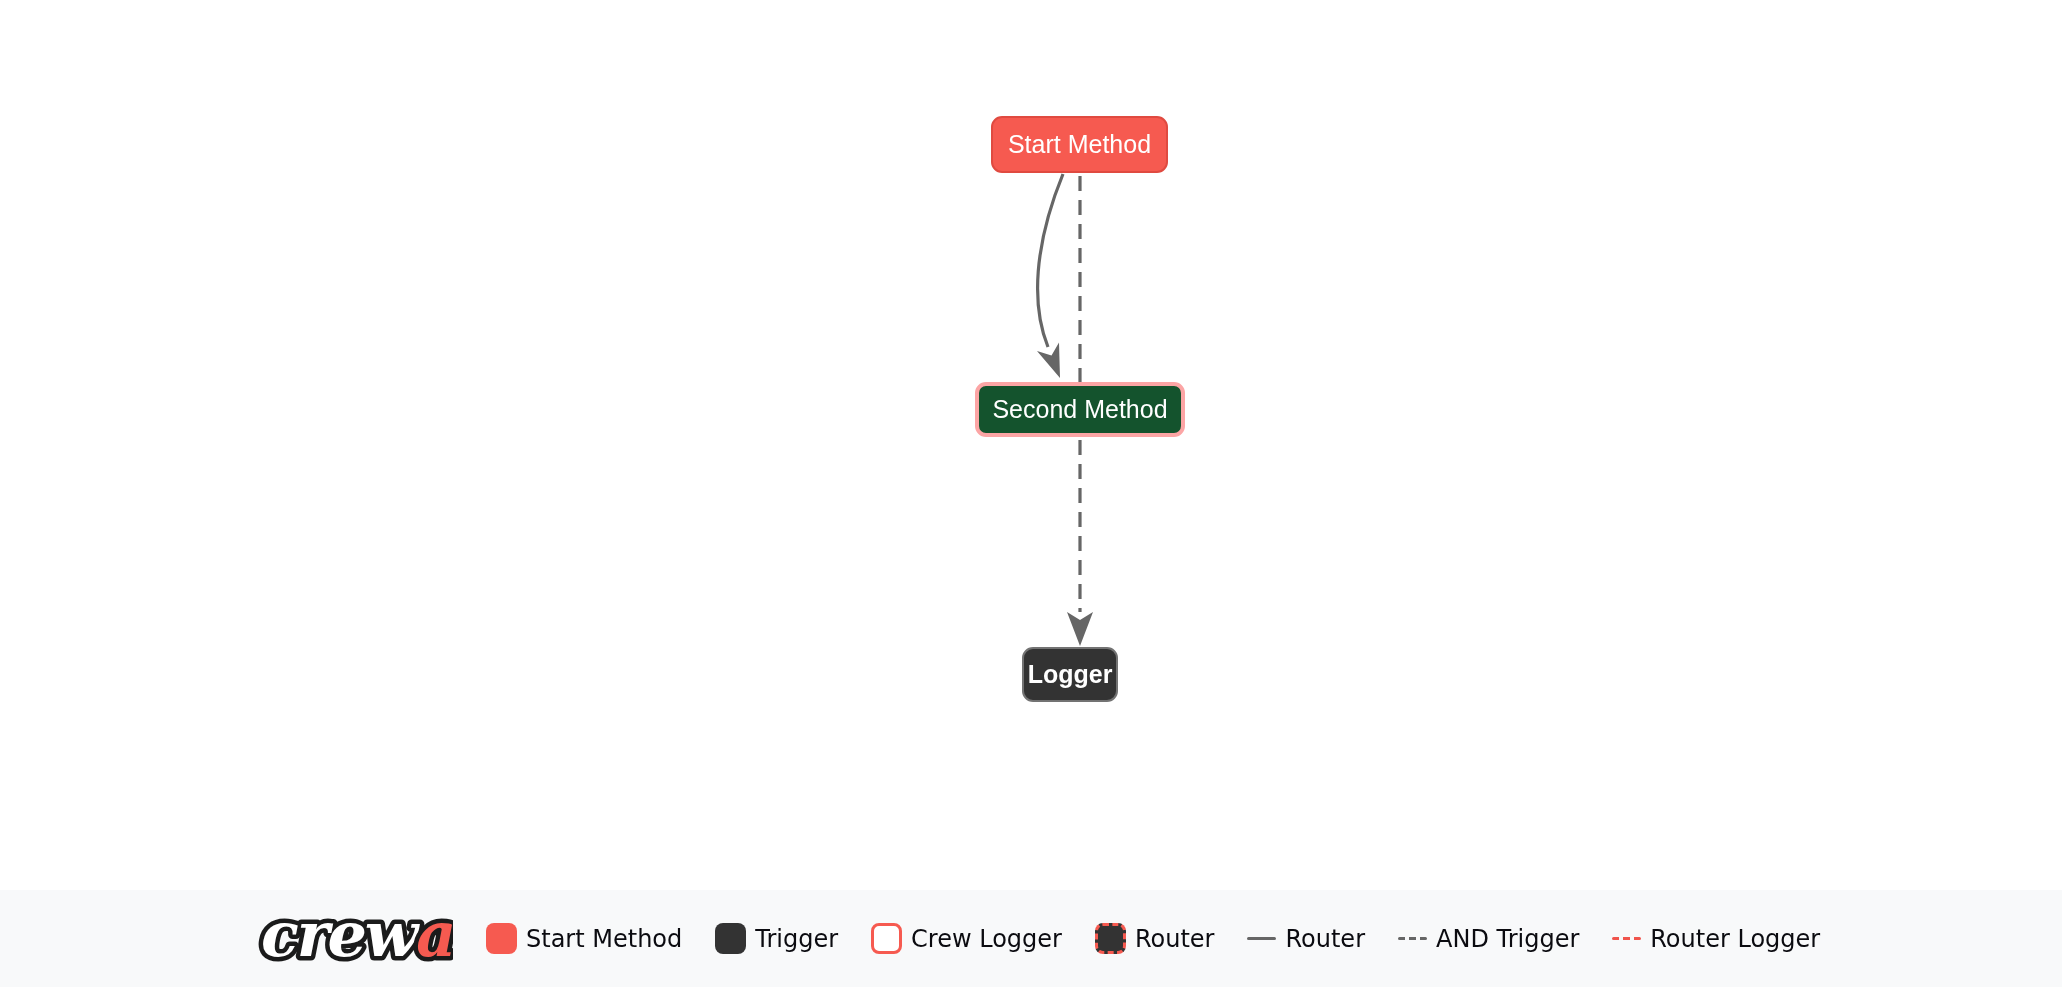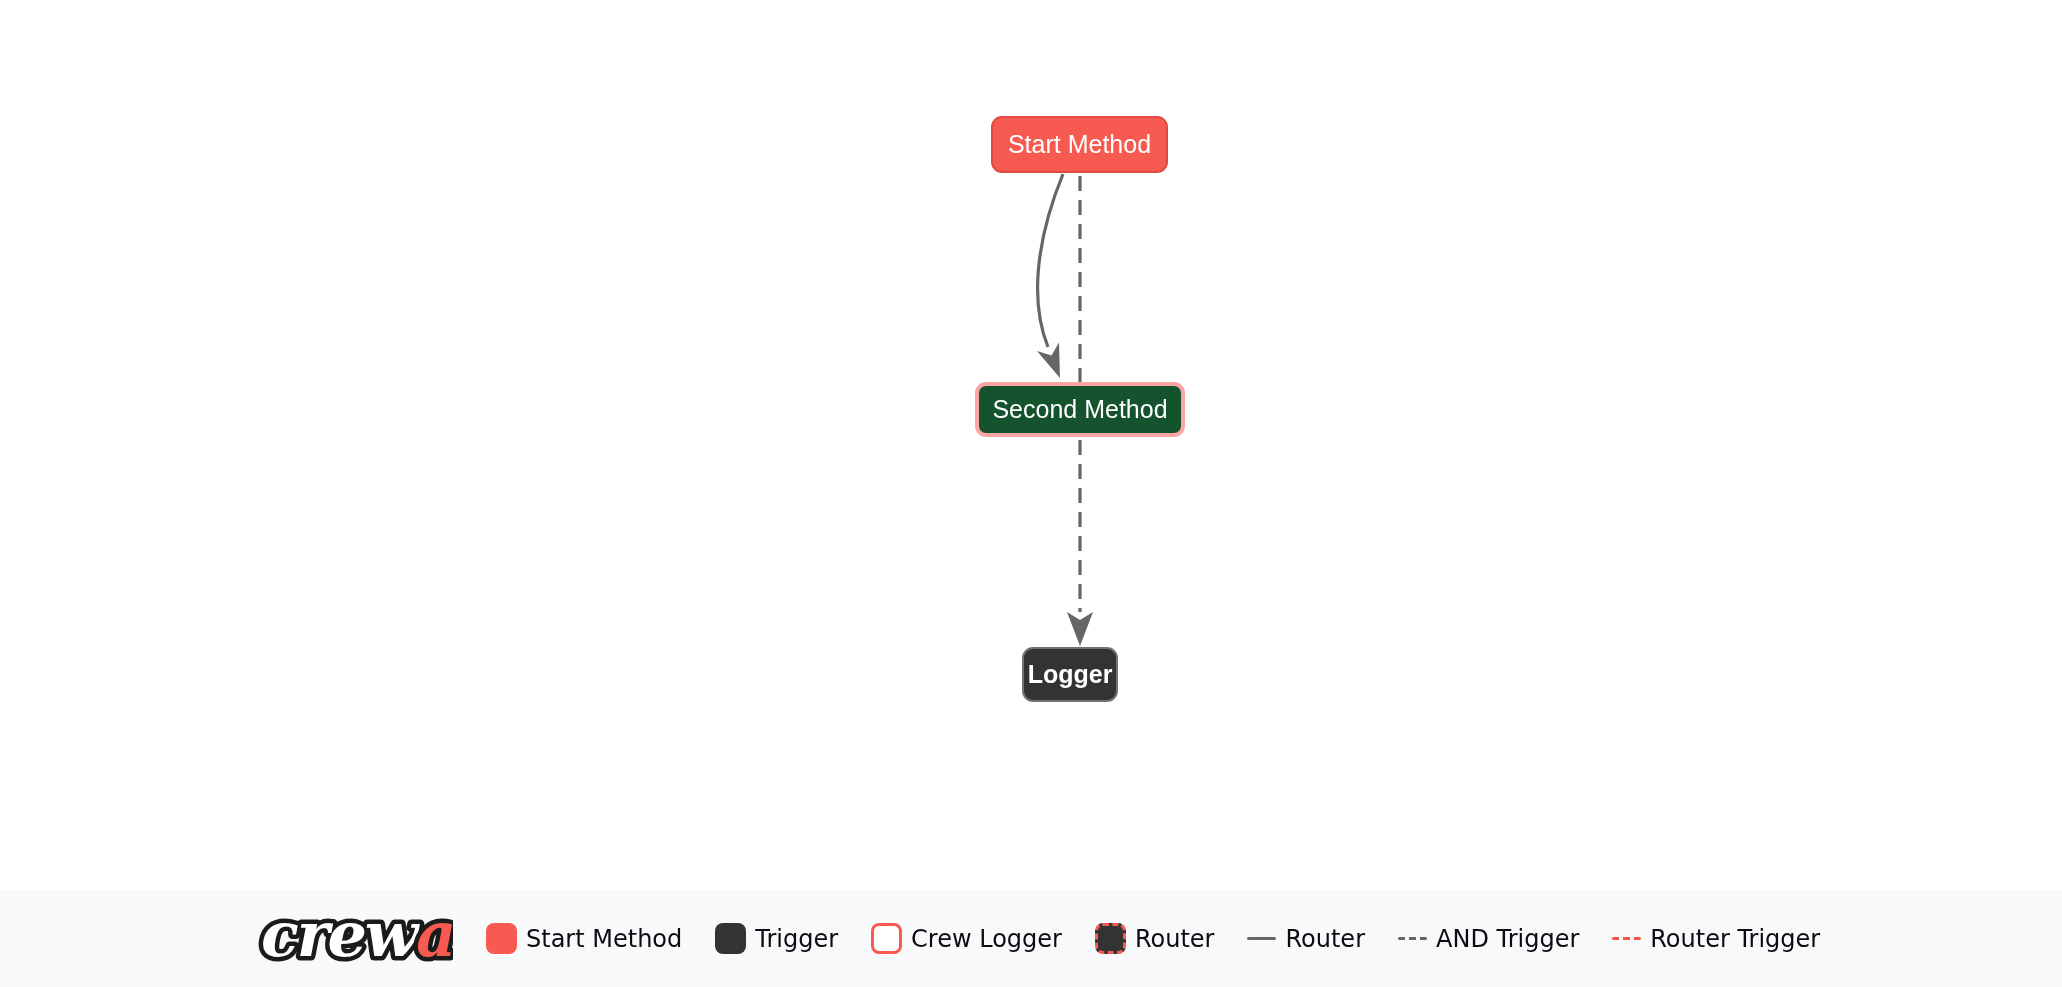--- a/index.html
+++ b/index.html
@@ -172,17 +172,17 @@
       <span>Router</span>
     </div>
 
     <div class="legend-item">
       <span class="line-swatch ln-and"></span>
       <span>AND Trigger</span>
     </div>
 
     <div class="legend-item">
       <span class="line-swatch ln-router"></span>
-      <span>Router Trigger</span>
+      <span>Router Logger</span>
     </div>
 
   </div>
 </div>
 
 </body></html>

